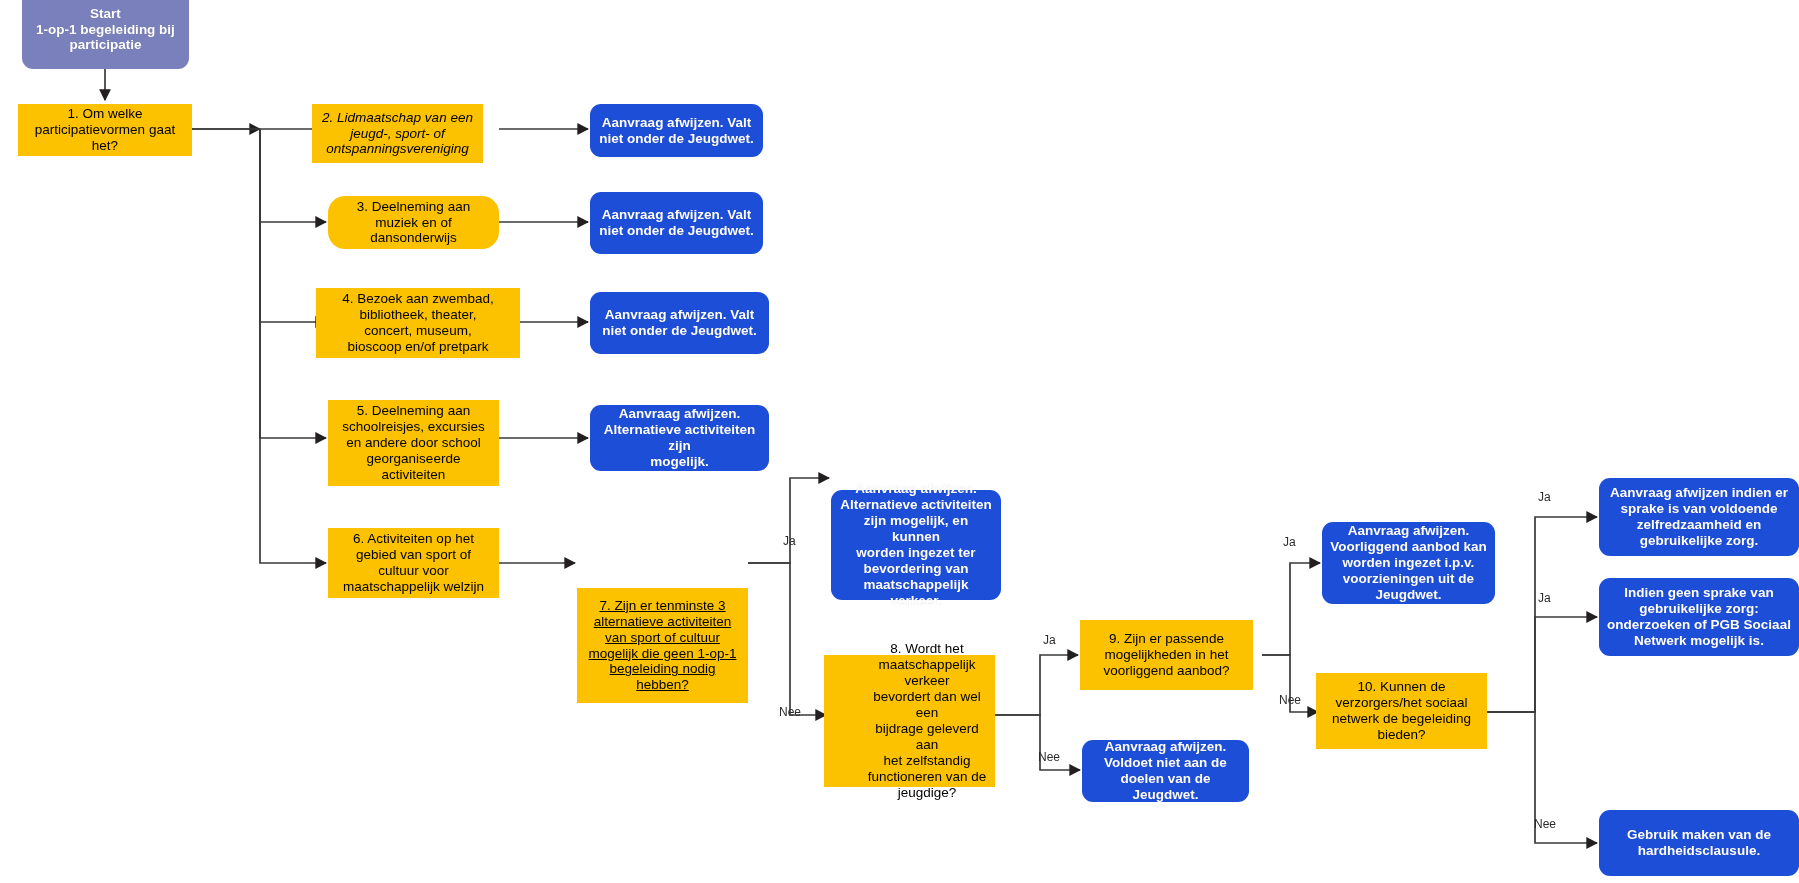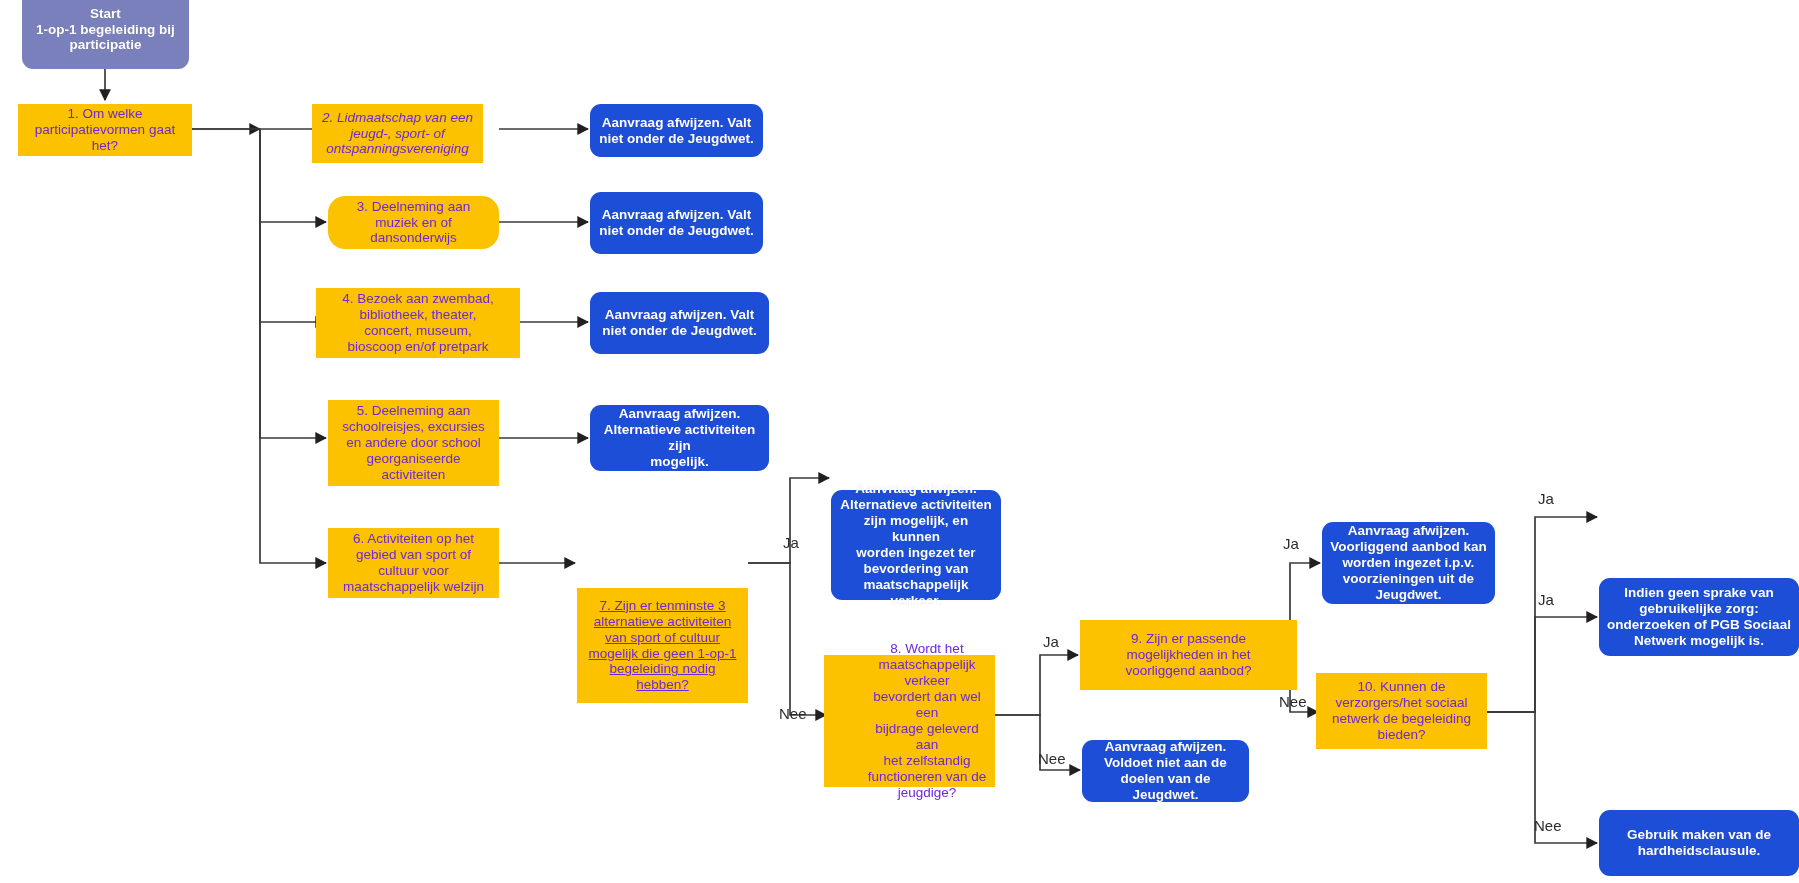--- a/index.html
+++ b/index.html
@@ -31,21 +31,21 @@
     display: flex;
     align-items: center;
     justify-content: center;
     text-align: center;
     line-height: 1.18;
     white-space: pre-line;
     z-index: 2;
   }
   .node.question {
     background: #fcc200;
-    color: #6d28d9;
+    color: #000000;
     font-weight: 400;
     font-size: 13.5px;
     padding: 3px 5px;
     text-align: center;
   }
   .node.outcome {
     background: #1d4ed8;
     color: #ffffff;
     font-weight: bold;
     font-size: 13.5px;
@@ -58,21 +58,21 @@
     color: #ffffff;
     font-weight: bold;
     font-size: 13.5px;
     border-radius: 11px;
     padding: 4px 6px;
     text-shadow: 0 0 1px rgba(0,0,0,0.18);
   }
   .edge-label {
     position: absolute;
     font-family: "Liberation Sans", sans-serif;
-    font-size: 15px;
+    font-size: 12px;
     color: #2b2b2b;
     z-index: 3;
     white-space: nowrap;
   }
 </style>
 </head>
 <body>
 
 <div id="canvas">
 
@@ -184,35 +184,39 @@
 bevordert dan wel een
 bijdrage geleverd aan
 het zelfstandig
 functioneren van de
 jeugdige?</div>
 
   <div class="node outcome" style="left:1082px; top:740px; width:167px; height:62px;">Aanvraag afwijzen.
 Voldoet niet aan de
 doelen van de Jeugdwet.</div>
 
-  <div class="node question" style="left:1080px; top:620px; width:217px; height:70px;">9. Zijn er passende
+  <div class="node question" style="left:1080px; top:620px; width:173px; height:70px;">9. Zijn er passende
 mogelijkheden in het
 voorliggend aanbod?</div>
 
   <div class="node outcome" style="left:1322px; top:522px; width:173px; height:82px;">Aanvraag afwijzen.
 Voorliggend aanbod kan
 worden ingezet i.p.v.
 voorzieningen uit de
 Jeugdwet.</div>
 
   <div class="node question" style="left:1316px; top:673px; width:171px; height:76px;">10. Kunnen de
 verzorgers/het sociaal
 netwerk de begeleiding
 bieden?</div>
 
+  <div class="node outcome" style="left:1599px; top:478px; width:200px; height:78px;">Aanvraag afwijzen indien er
+sprake is van voldoende
+zelfredzaamheid en
+gebruikelijke zorg.</div>
 
   <div class="node outcome" style="left:1599px; top:810px; width:200px; height:66px;">Gebruik maken van de
 hardheidsclausule.</div>
 
   <div class="node outcome" style="left:1599px; top:578px; width:200px; height:78px;">Indien geen sprake van
 gebruikelijke zorg:
 onderzoeken of PGB Sociaal
 Netwerk mogelijk is.</div>
 
   <div class="edge-label" style="left:783px; top:534px;">Ja</div>

